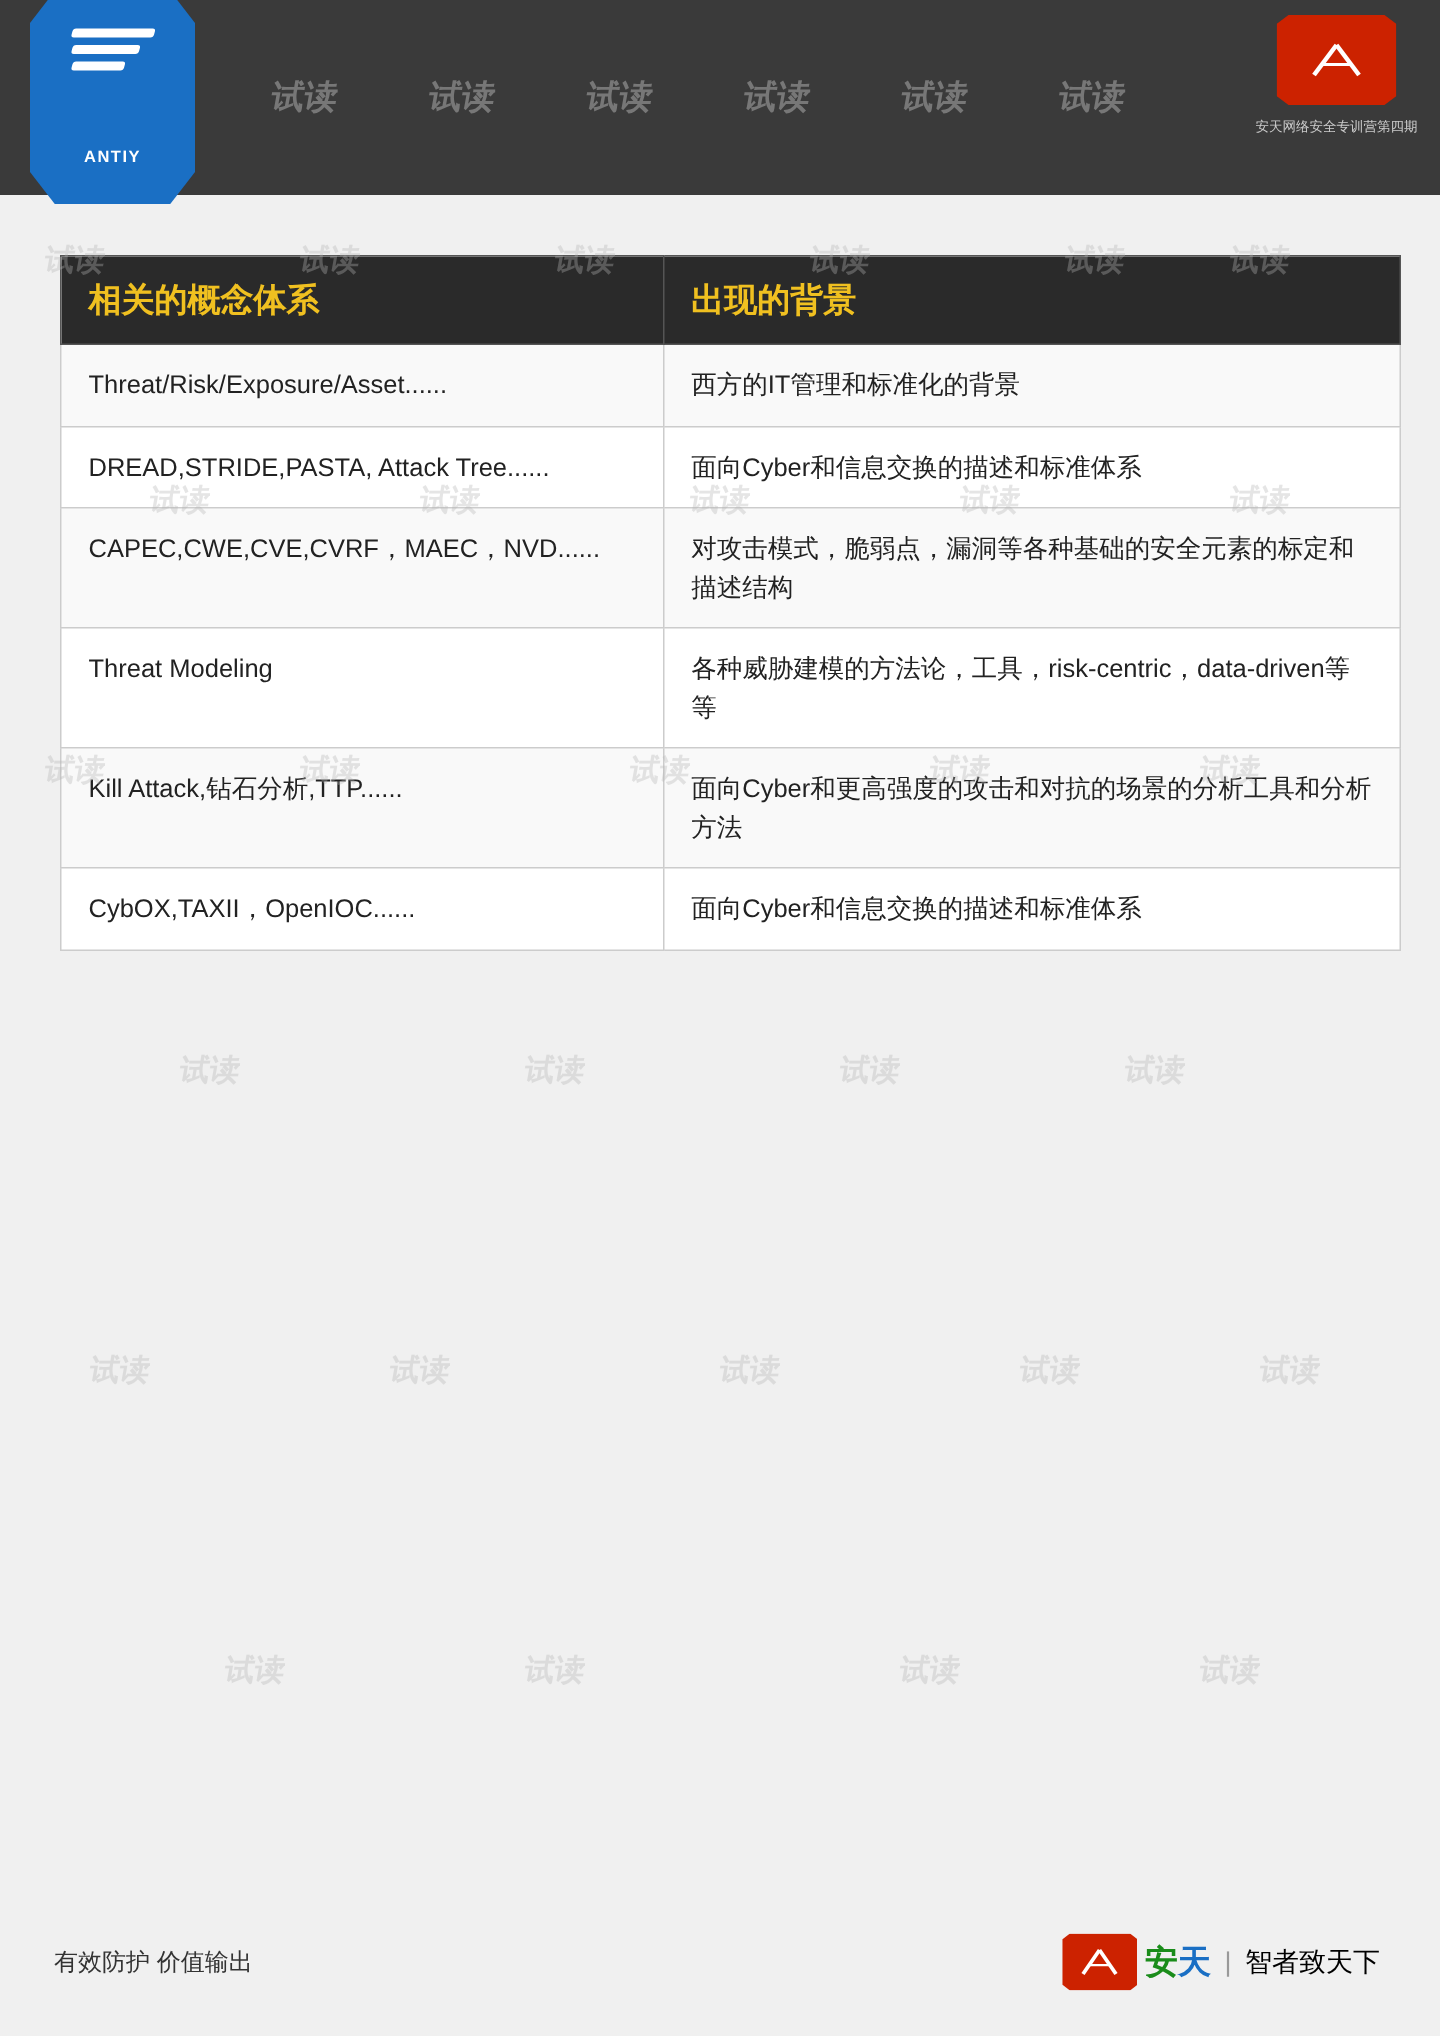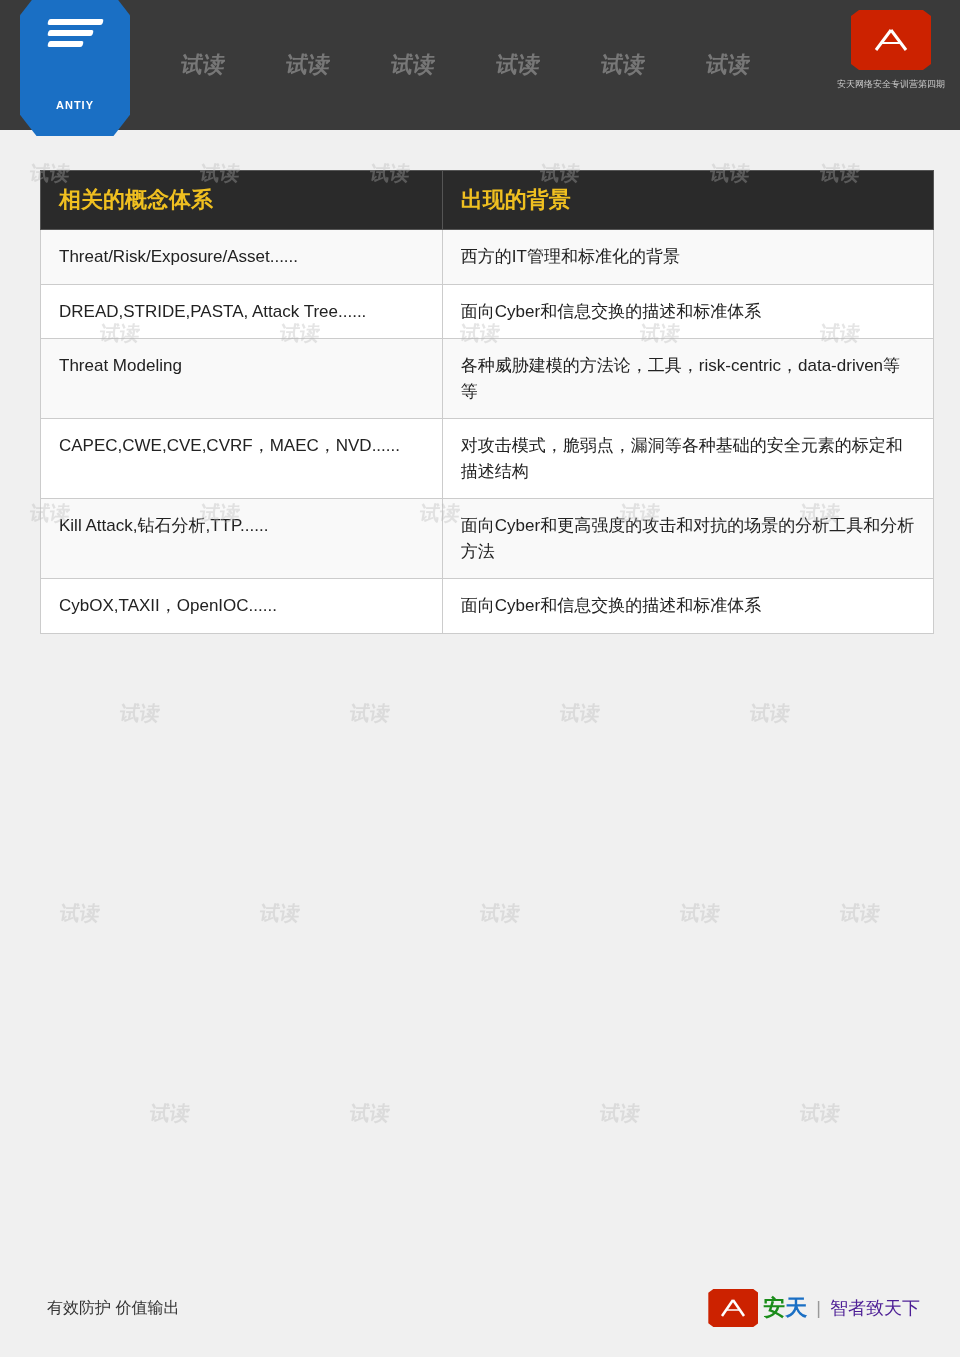--- a/index.html
+++ b/index.html
@@ -174,21 +174,21 @@
       font-size: 20px;
       font-weight: bold;
       transform: skewX(-10deg);
       white-space: nowrap;
     }
 
     
     .footer {
       position: absolute;
       bottom: 30px;
-      left: 47px;
+      left: 36px;
       right: 40px;
       display: flex;
       justify-content: space-between;
       align-items: center;
     }
 
     .footer-left {
       font-size: 16px;
       color: #333;
       font-weight: 500;
@@ -215,21 +215,21 @@
 
     .footer-brand-text {
       font-size: 22px;
       color: #1a6fc4;
       font-weight: bold;
       text-align: center;
     }
 
     .footer-brand-sub {
       font-size: 18px;
-      color: #4c1d95;
+      color: #000000;
     }
   </style>
 </head>
 <body>
 
 <div class="header">
   <div class="logo-box">
     <div class="logo-stripes">
       <div class="logo-stripe"></div>
       <div class="logo-stripe"></div>
@@ -270,26 +270,26 @@
 
     <tr class="data-row">
           <td class="col-left">Threat/Risk/Exposure/Asset......</td>
           <td class="col-right">西方的IT管理和标准化的背景</td>
         </tr>
         <tr class="data-row">
           <td class="col-left">DREAD,STRIDE,PASTA, Attack Tree......</td>
           <td class="col-right">面向Cyber和信息交换的描述和标准体系</td>
         </tr>
         <tr class="data-row">
+          <td class="col-left">CAPEC,CWE,CVE,CVRF，MAEC，NVD......</td>
+          <td class="col-right">对攻击模式，脆弱点，漏洞等各种基础的安全元素的标定和描述结构</td>
+        </tr>
+        <tr class="data-row">
           <td class="col-left">Threat Modeling</td>
           <td class="col-right">各种威胁建模的方法论，工具，risk-centric，data-driven等等</td>
-        </tr>
-        <tr class="data-row">
-          <td class="col-left">CAPEC,CWE,CVE,CVRF，MAEC，NVD......</td>
-          <td class="col-right">对攻击模式，脆弱点，漏洞等各种基础的安全元素的标定和描述结构</td>
         </tr>
         <tr class="data-row">
           <td class="col-left">Kill Attack,钻石分析,TTP......</td>
           <td class="col-right">面向Cyber和更高强度的攻击和对抗的场景的分析工具和分析方法</td>
         </tr>
         <tr class="data-row">
           <td class="col-left">CybOX,TAXII，OpenIOC......</td>
           <td class="col-right">面向Cyber和信息交换的描述和标准体系</td>
         </tr>
       </tbody>

